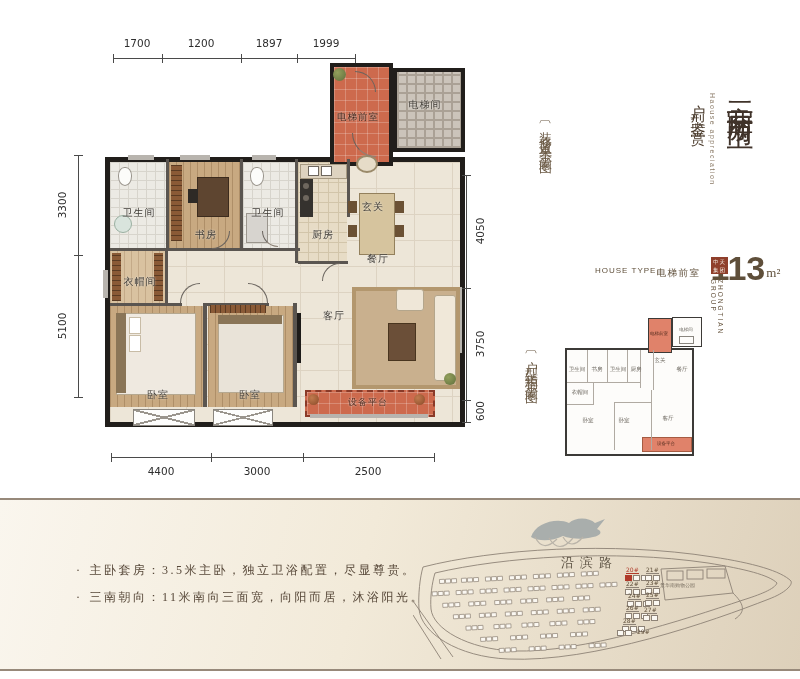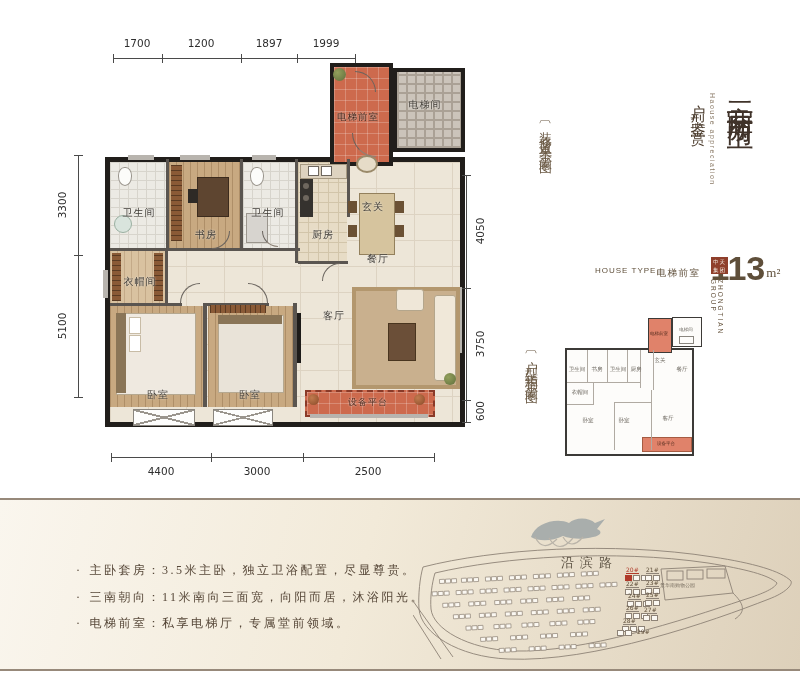--- a/index.html
+++ b/index.html
@@ -296,21 +296,20 @@
     <span class="mlabel" style="left:112px;top:106px;">客厅</span>
     <span class="mlabel" style="left:103px;top:21px;font-size:4.5px;color:#4f2a1c;">电梯前室</span>
     <span class="mlabel" style="left:130px;top:17px;font-size:4.5px;">电梯间</span>
     <span class="mlabel" style="left:110px;top:131px;font-size:4.5px;color:#4f2a1c;">设备平台</span>
   </div>
 
   <div class="abs" id="band"></div>
   <ul class="abs" id="feat-list">
     <li>主卧套房：3.5米主卧，独立卫浴配置，尽显尊贵。</li>
     <li>三南朝向：11米南向三面宽，向阳而居，沐浴阳光。</li>
-    <li>电梯前室：私享电梯厅，专属堂前领域。</li>
   </ul>
 
   <div class="abs" id="sitemap">
     <svg width="387" height="168" viewBox="0 0 387 168">
 
       <g fill="#a9aeac" stroke="none" transform="translate(100,4)">
         <path d="M18,28 C22,14 44,8 56,14 C62,8 76,8 82,14 L92,10 L84,20 C90,22 88,27 80,28 C70,31 58,30 50,27 C40,32 26,33 18,28 Z"></path>
         <path d="M22,28 Q30,44 44,30" fill="none" stroke="#b9b3a8" stroke-width="1.2"></path>
         <path d="M36,29 Q46,46 60,29" fill="none" stroke="#b9b3a8" stroke-width="1.2"></path>
         <path d="M50,28 Q58,42 70,28" fill="none" stroke="#b9b3a8" stroke-width="1.2"></path>

